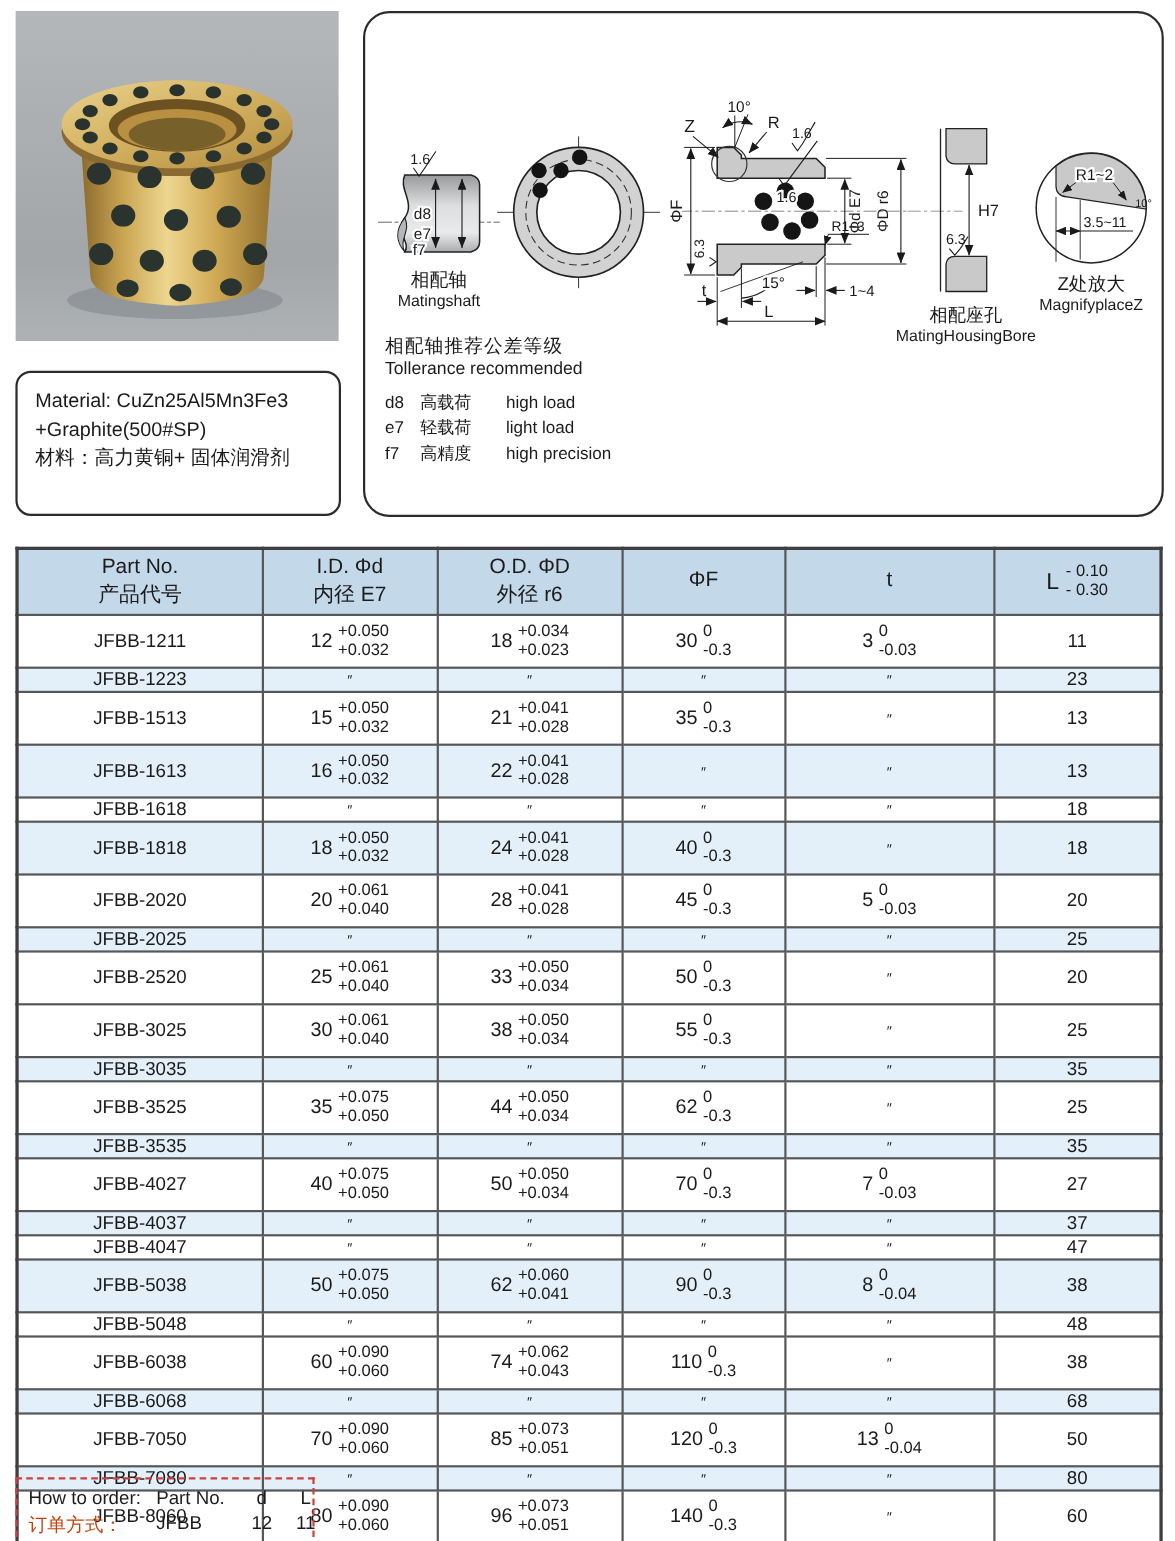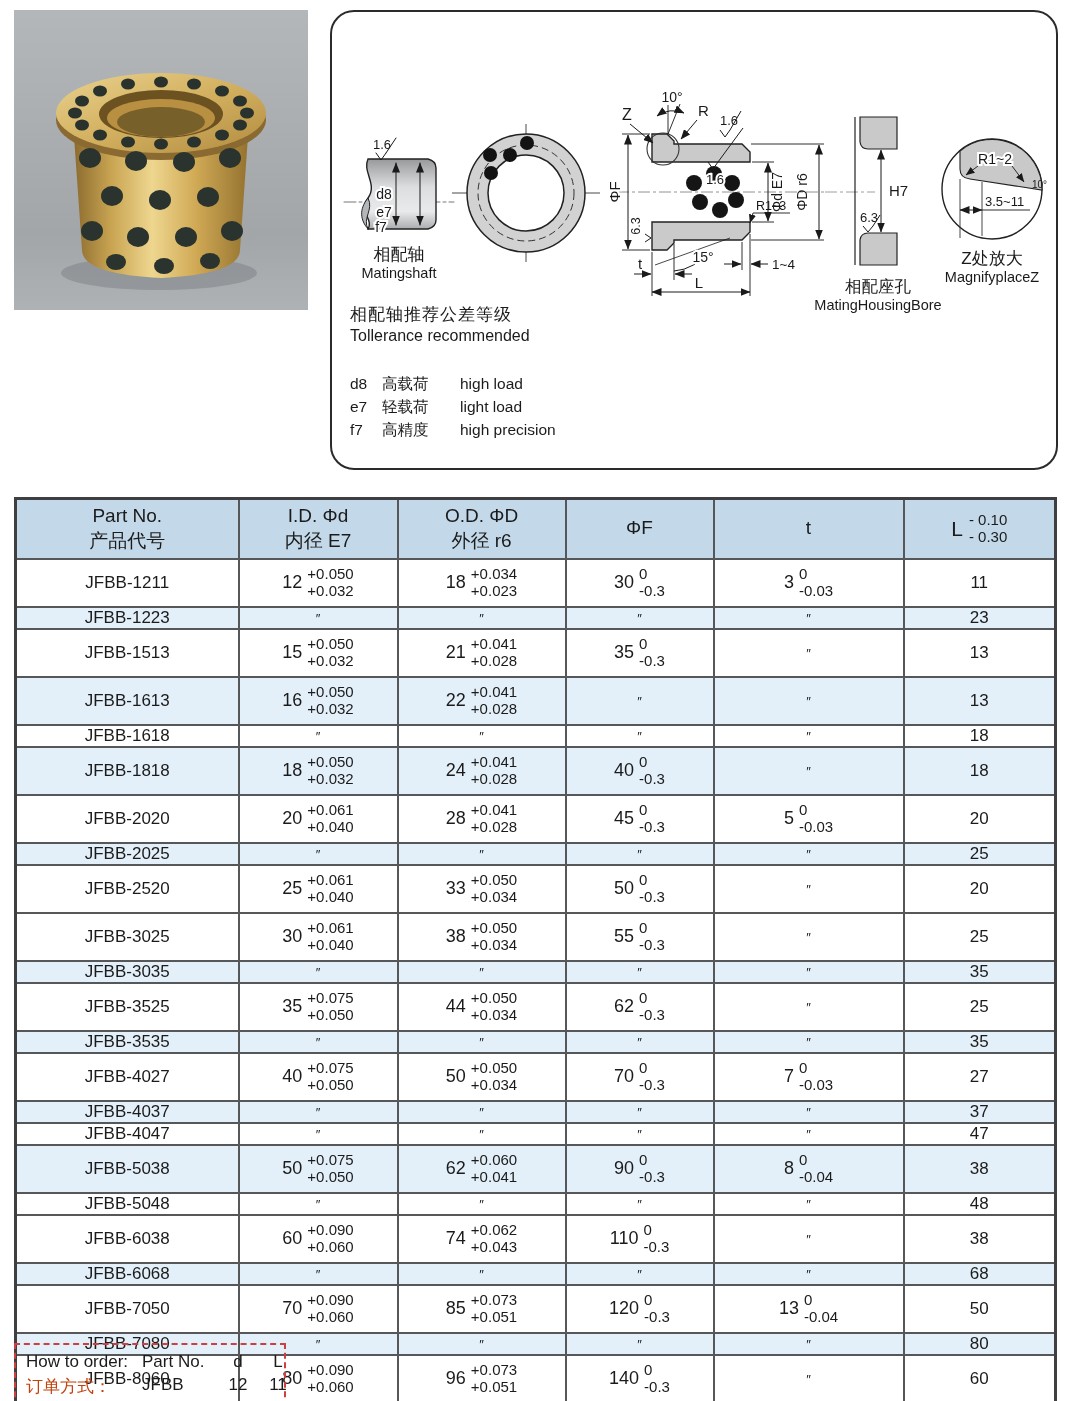--- a/index.html
+++ b/index.html
@@ -13,21 +13,21 @@
   .material-box{position:absolute;left:14px;top:337px;width:296px;height:132px;
     border:2px solid #2b2b2b;border-radius:14px;box-sizing:border-box;
     padding:12px 0 0 16px;font-size:18px;line-height:1.45;}
 
   
   .drawing-panel{position:absolute;left:330px;top:10px;width:728px;height:460px;
     border:2px solid #2b2b2b;border-radius:24px;box-sizing:border-box;overflow:hidden;}
   .drawing-panel svg{position:absolute;left:0;top:0;}
   .tol-note{position:absolute;left:18px;top:292px;font-size:16px;line-height:1.3;}
   .tol-note .t1{font-size:17px;letter-spacing:1px;}
-  .tol-note .t2{font-size:16px;margin-bottom:27px;}
+  .tol-note .t2{font-size:16px;margin-bottom:10px;}
   .tol-note .item{display:flex;margin-top:3px;font-size:15.5px;}
   .tol-note .item .g{width:32px;}
   .tol-note .item .cn{width:78px;}
 
   
   .spec-table{position:absolute;left:14px;top:497px;border-collapse:collapse;
     table-layout:fixed;width:1040px;border:3px solid #3f3f41;}
   .spec-table th,.spec-table td{border:2px solid #565759;text-align:center;
     vertical-align:middle;padding:0;font-weight:normal;}
   .spec-table thead tr{height:60px;background:#c3d9ea;}
@@ -118,20 +118,25 @@
           <ellipse cx="124" cy="227" rx="11" ry="10"></ellipse>
         <ellipse cx="172" cy="227" rx="11" ry="10"></ellipse>
           <ellipse cx="218" cy="221" rx="11" ry="10"></ellipse>
         <ellipse cx="102" cy="252" rx="10" ry="8"></ellipse>
           <ellipse cx="150" cy="256" rx="10" ry="8"></ellipse>
         <ellipse cx="196" cy="251" rx="10" ry="8"></ellipse>
       </g>
     </svg>
   </div>
 
+  <div class="material-box">
+    <div>Material: CuZn25Al5Mn3Fe3</div>
+    <div>+Graphite(500#SP)</div>
+    <div>材料：高力黄铜+ 固体润滑剂</div>
+  </div>
 
   <div class="drawing-panel">
     <svg width="724" height="456" viewBox="0 0 724 456">
       <defs>
         <marker id="ah" viewBox="0 0 10 8" refX="9.5" refY="4" markerWidth="10" markerHeight="8" orient="auto-start-reverse">
           <path d="M0,0 L10,4 L0,8 z" fill="#1a1a1a"></path>
         </marker>
         <linearGradient id="shaftg" x1="0" y1="0" x2="0" y2="1">
           <stop offset="0" stop-color="#97999b"></stop>
             <stop offset="0.4" stop-color="#dcdedf"></stop>

